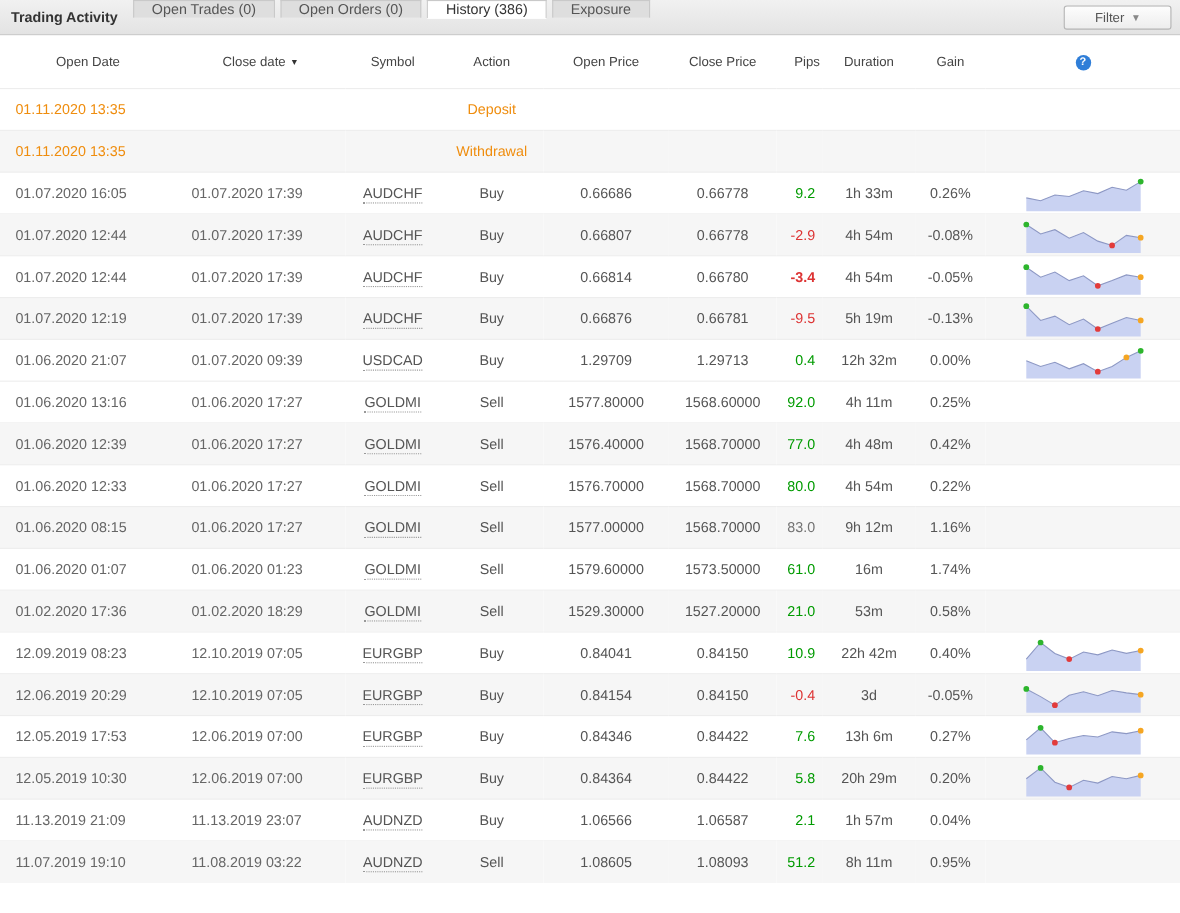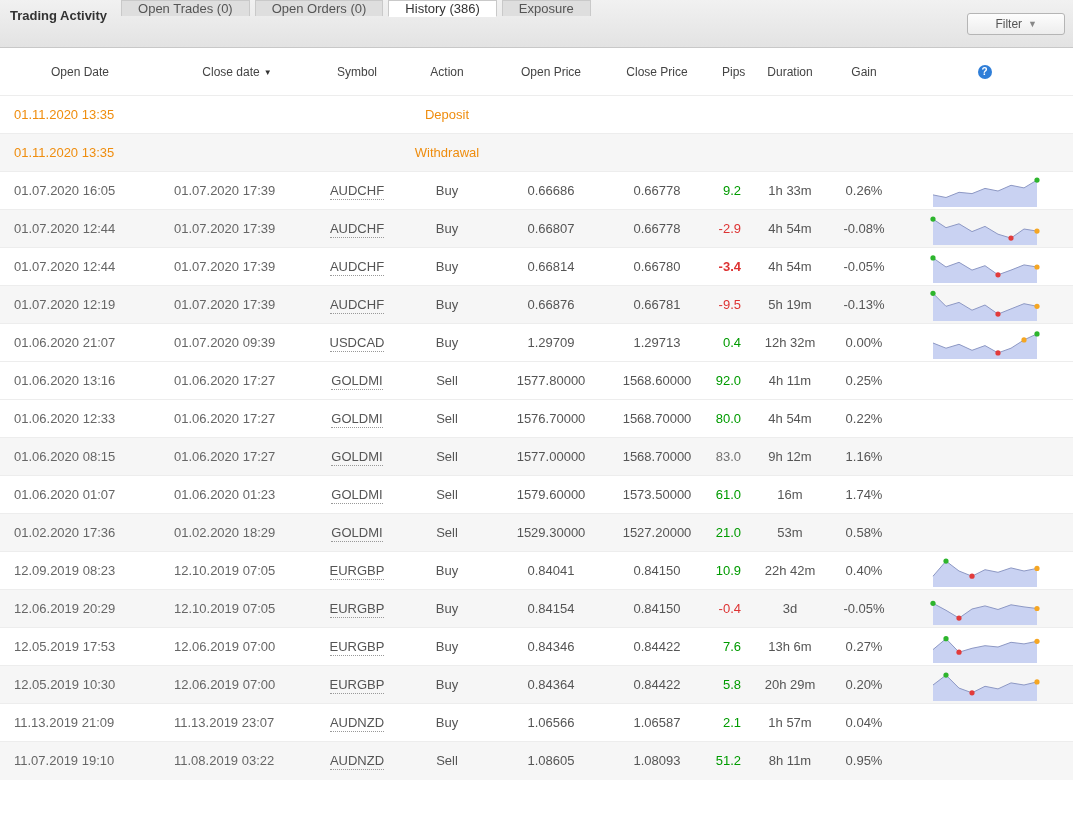--- a/index.html
+++ b/index.html
@@ -7,21 +7,21 @@
   body {
     width: 1073px;
     background: #fff;
     font-family: "Liberation Sans", sans-serif;
     font-size: 13px;
     color: #555;
   }
 
   
   .tabbar {
-    height: 48px;
+    height: 32px;
     background: linear-gradient(#f1f1f1, #e3e3e3);
     border-bottom: 1px solid #c8c8c8;
     display: flex;
     align-items: stretch;
     position: relative;
   }
   .panel-title {
     line-height: 32px;
     font-weight: bold;
     color: #333;
@@ -280,20 +280,32 @@
           <td class="date">01.06.2020 17:27</td>
           <td><span class="symbol-link">GOLDMI</span></td>
           <td class="action">Sell</td>
           <td>1577.80000</td>
           <td>1568.60000</td>
           <td class="pips" style="color: rgb(0, 155, 0);">92.0</td>
           <td>4h 11m</td>
           <td>0.25%</td>
           <td class="chart-cell"></td>
         </tr>
+        <tr class="alt">
+          <td class="date">01.06.2020 12:39</td>
+          <td class="date">01.06.2020 17:27</td>
+          <td><span class="symbol-link">GOLDMI</span></td>
+          <td class="action">Sell</td>
+          <td>1576.40000</td>
+          <td>1568.70000</td>
+          <td class="pips" style="color: rgb(0, 155, 0);">77.0</td>
+          <td>4h 48m</td>
+          <td>0.42%</td>
+          <td class="chart-cell"></td>
+        </tr>
         <tr>
           <td class="date">01.06.2020 12:33</td>
           <td class="date">01.06.2020 17:27</td>
           <td><span class="symbol-link">GOLDMI</span></td>
           <td class="action">Sell</td>
           <td>1576.70000</td>
           <td>1568.70000</td>
           <td class="pips" style="color: rgb(0, 155, 0);">80.0</td>
           <td>4h 54m</td>
           <td>0.22%</td>

